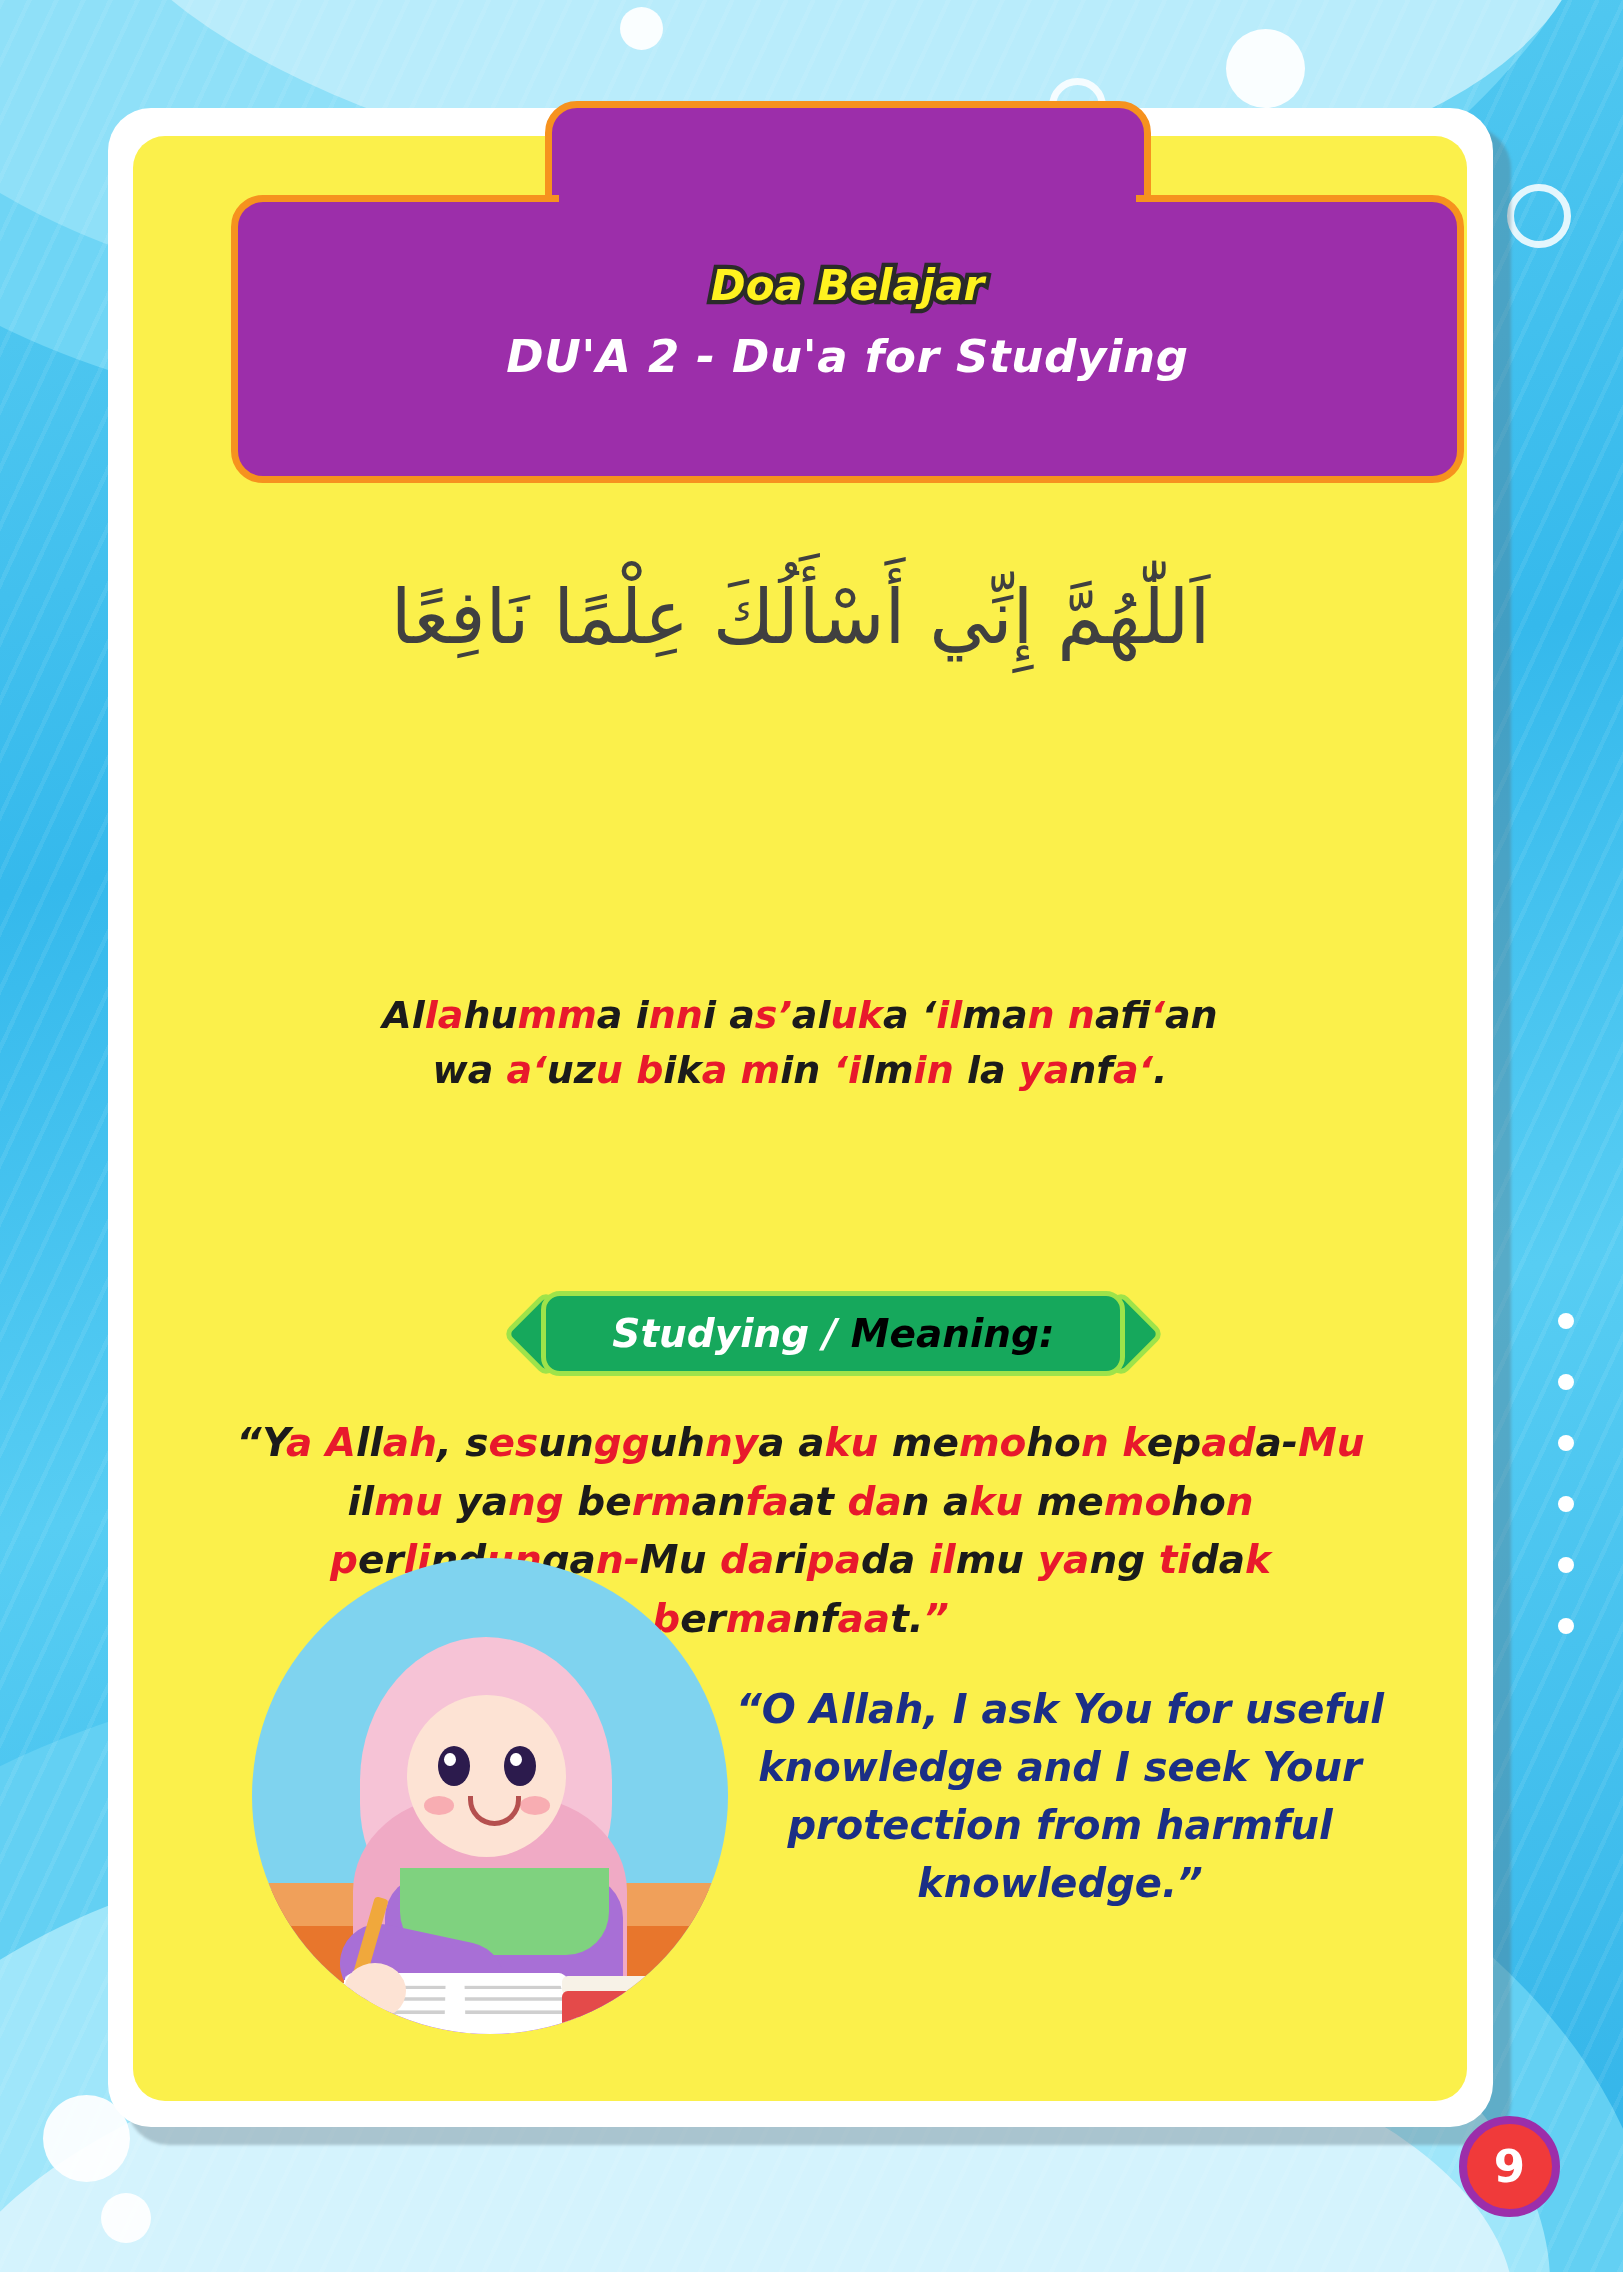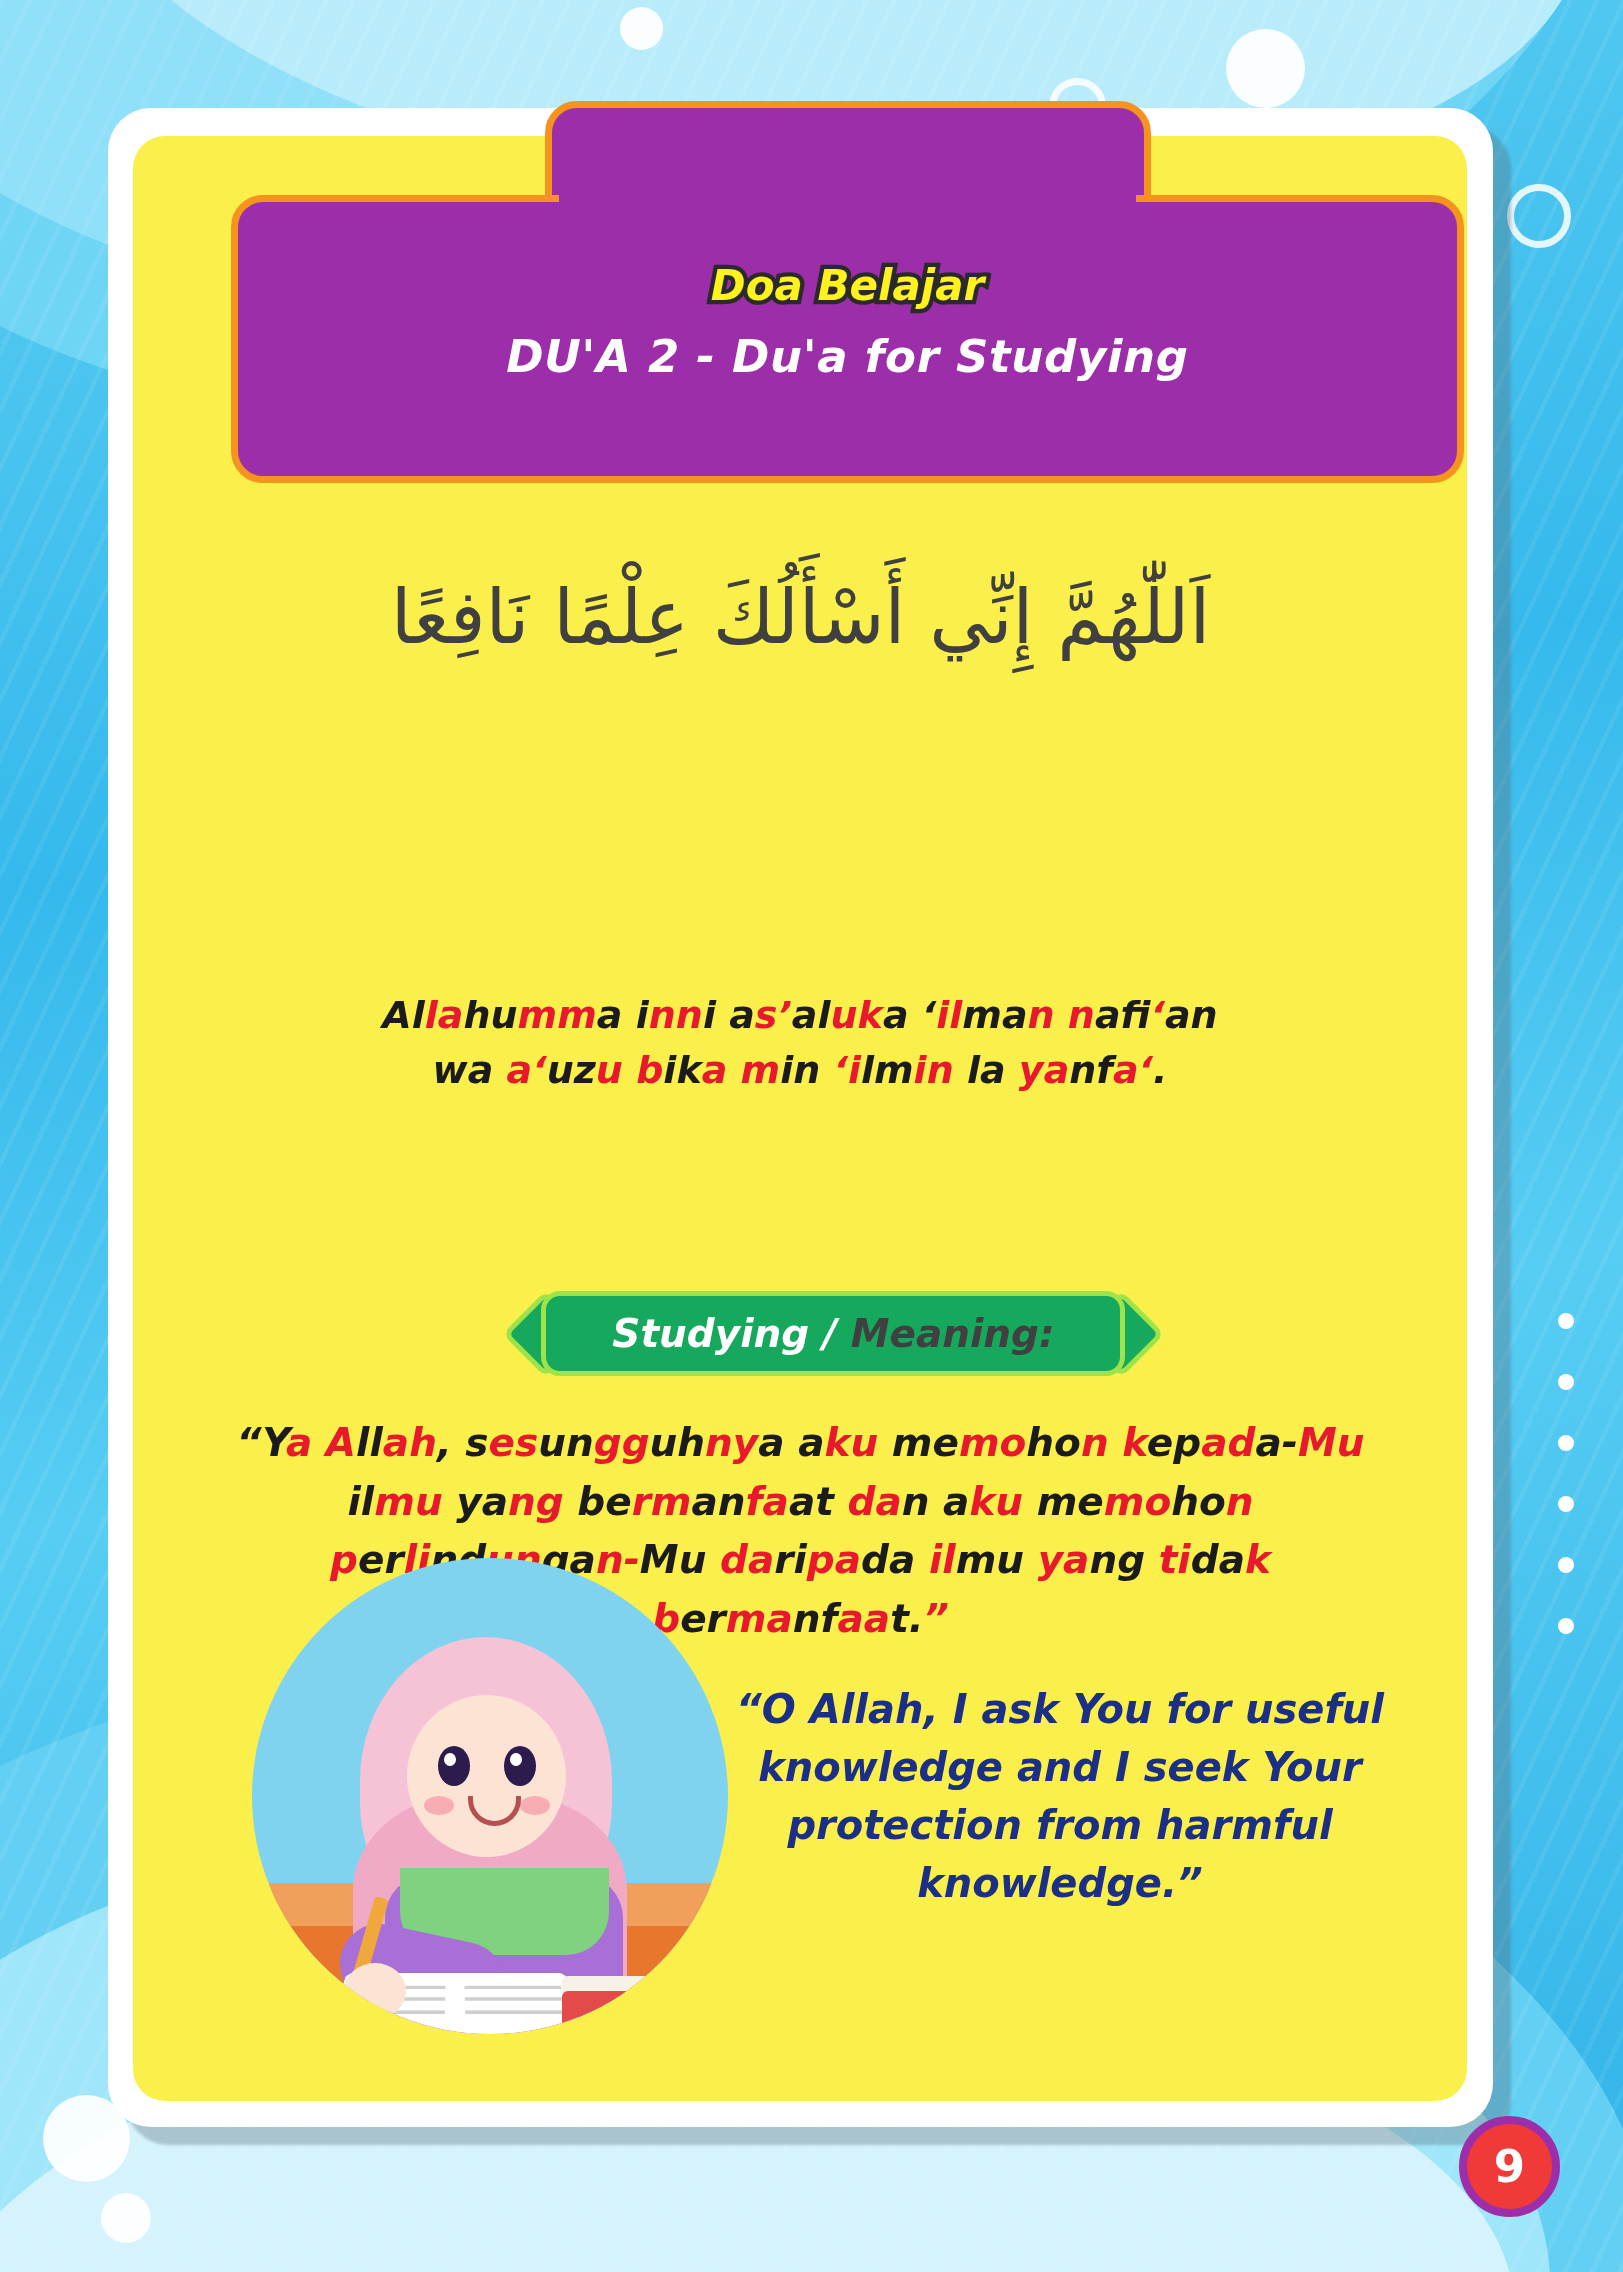--- a/index.html
+++ b/index.html
@@ -62,21 +62,21 @@
 
   
   .ribbon{position:absolute;left:498px;top:1291px;width:671px;height:85px;}
   .ribbon-main{position:absolute;left:43px;top:0;width:584px;height:85px;
     background:#16a85c;border:5.8px solid #9ee34a;border-radius:19px;box-sizing:border-box;}
   .ribbon-end{position:absolute;top:11.5px;width:62px;height:62px;background:#16a85c;
     border:5.8px solid #9ee34a;box-sizing:border-box;transform:rotate(45deg);border-radius:10px;}
   .ribbon-end.l{left:17.3px;} .ribbon-end.r{right:17.3px;}
   .ribbon-txt{position:absolute;left:0;right:0;top:20px;text-align:center;z-index:3;
     font-family:"DejaVu Sans",sans-serif;font-weight:bold;font-style:italic;font-size:39px;color:#ffffff;}
-  .ribbon-txt .ymark{color:#404040;}
+  .ribbon-txt .ymark{color:#000000;}
 
   
   .meaning-my{position:absolute;left:209px;top:1414px;width:1183px;text-align:center;
     font-family:"DejaVu Sans",sans-serif;font-style:italic;font-weight:bold;font-size:39px;
     line-height:1.5;color:#1b1b1b;}
 
   
   .meaning-en{position:absolute;left:721px;top:1680px;width:678px;text-align:center;
     font-family:"DejaVu Sans",sans-serif;font-style:italic;font-weight:bold;font-size:40px;
     line-height:1.45;color:#1b2f86;}

